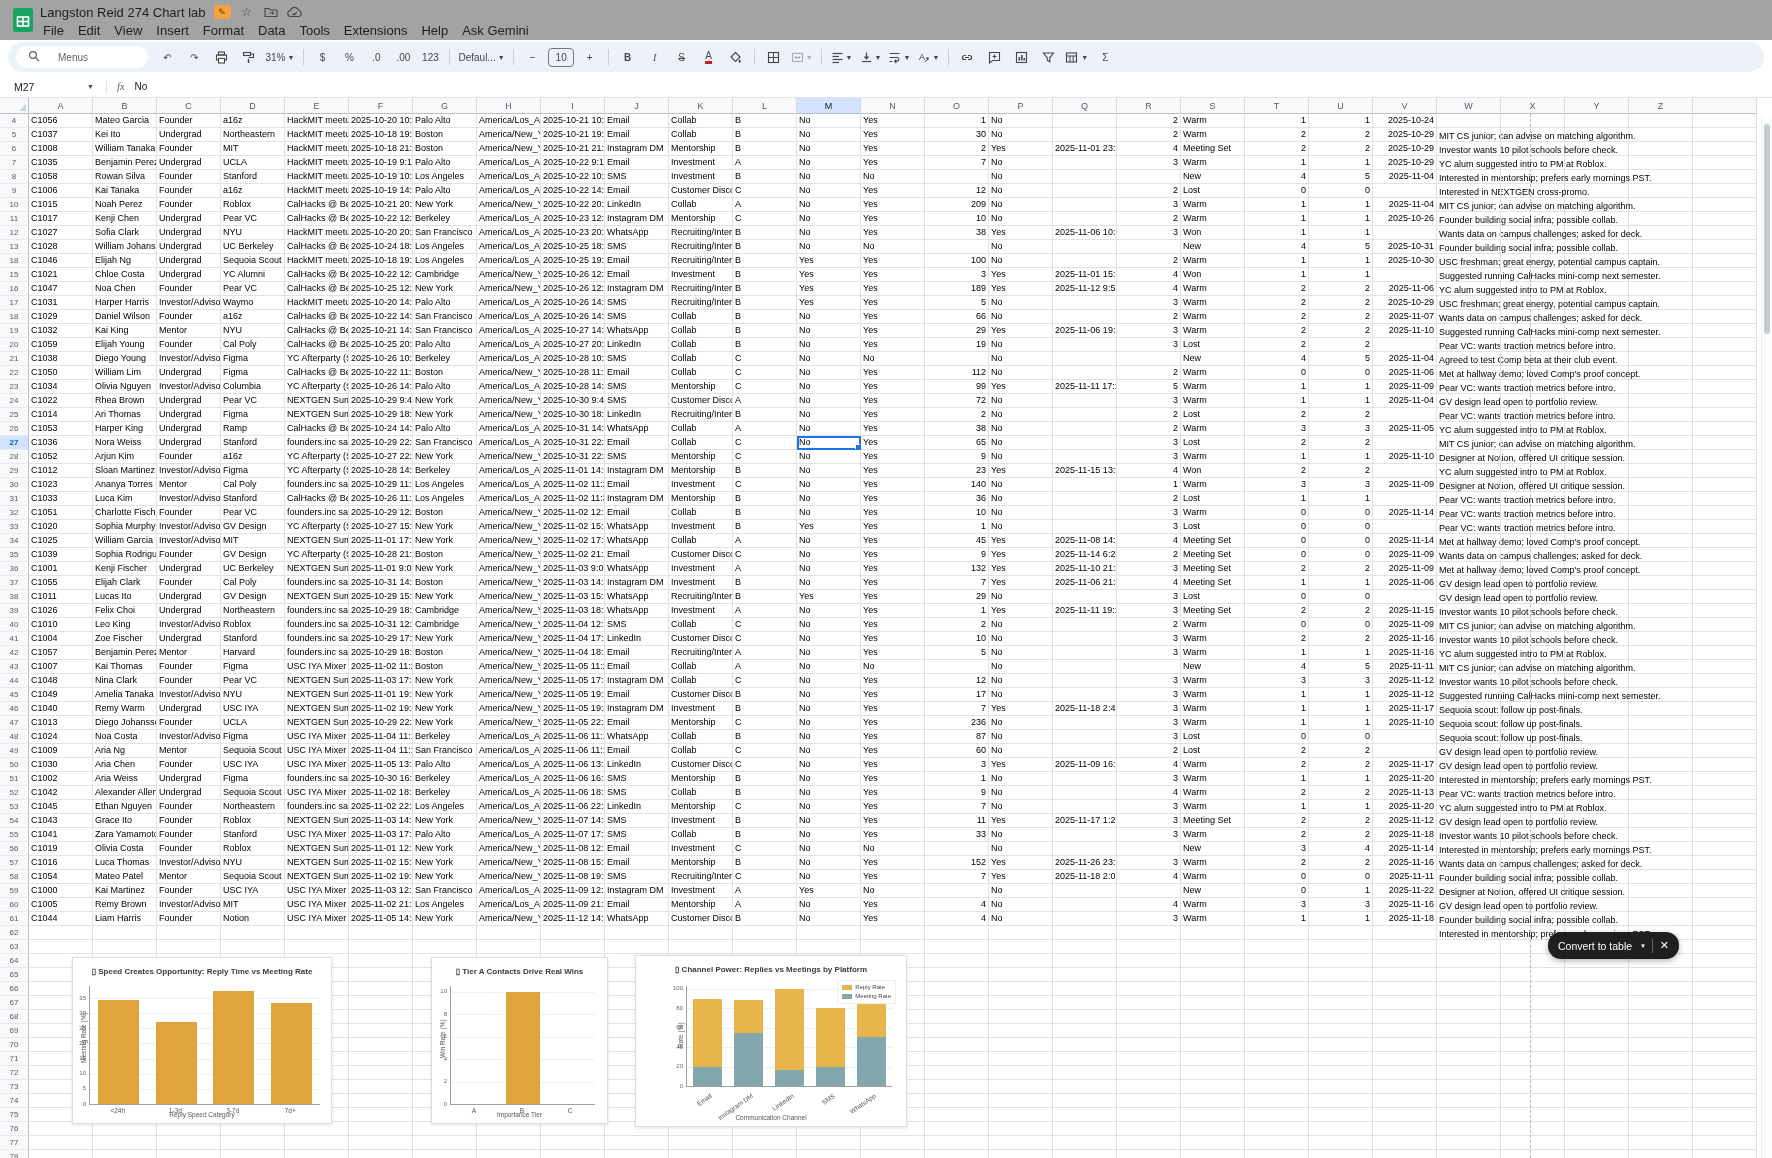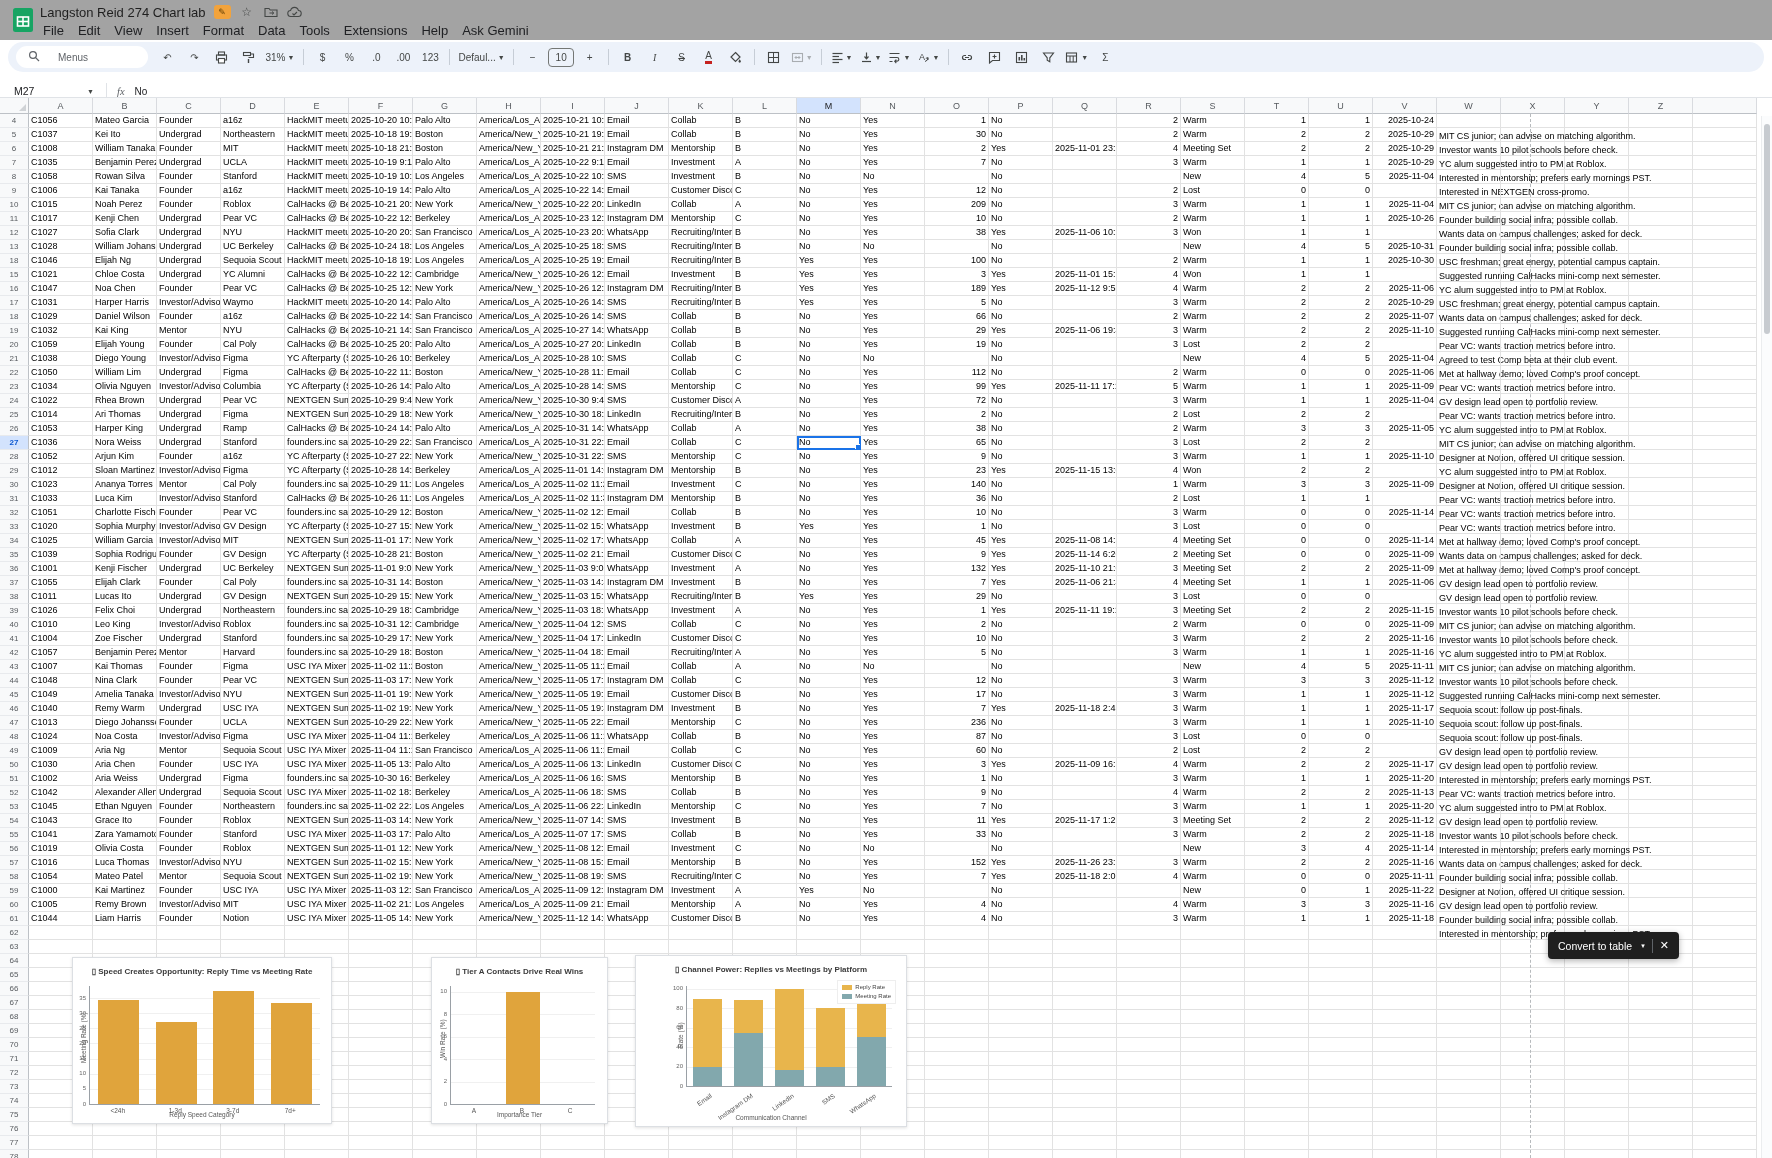--- a/index.html
+++ b/index.html
@@ -32,21 +32,21 @@
   .sizebox{border:1px solid #747775;border-radius:4px;width:24px;height:17px;display:flex;
            align-items:center;justify-content:center;margin:0 2px;background:#edf2fa}
   .st-bold{font-weight:bold}
   .st-italic{font-style:italic;font-family:"Liberation Serif",serif}
   .st-strike{text-decoration:line-through}
   .st-underbar{border-bottom:3px solid #c5221f;line-height:10px}
   .disabled{opacity:.4}
 
   
   .formulabar{position:absolute;left:0;top:76px;width:100%;height:21px;background:#fff;
-              border-bottom:1px solid #e0e3e7;display:flex;align-items:flex-end;font-size:10.5px}
+              border-bottom:1px solid #e0e3e7;display:flex;align-items:center;font-size:10.5px}
   .namebox{width:80px;padding:0 6px 0 14px;display:flex;align-items:center;justify-content:space-between}
   .fb-div{width:1px;height:14px;background:#e0e3e7;margin:0 6px}
   .fx{font-style:italic;color:#5f6368;font-family:"Liberation Serif",serif;margin:0 10px 0 4px}
 
   
   .grid{position:absolute;left:0;top:98px;right:0;bottom:0;overflow:hidden;background:#fff}
   .hdr-row{display:flex;height:16px}
   .corner{width:29px;min-width:29px;box-sizing:border-box;background:#f8f9fa;
           border-right:1px solid #bdc1c6;border-bottom:1px solid #bdc1c6;position:relative}
   .corner:after{content:"";position:absolute;right:2px;bottom:2px;border-style:solid;
@@ -85,21 +85,21 @@
   .c-tick{position:absolute;font-size:6px;color:#666;text-align:right;width:20px}
   .c-bar{position:absolute;bottom:0}
   .c-cat{position:absolute;font-size:6.5px;color:#555;text-align:center}
   .c-cat.rot{transform:rotate(-35deg);transform-origin:right top;text-align:right}
   .c-legend{position:absolute;border:1px solid #eee;background:#fff;padding:2px 4px;font-size:6px;color:#444}
   .c-legend .li{display:flex;align-items:center;gap:3px;line-height:9px}
   .c-legend .sw{width:10px;height:5px;display:inline-block}
 
   
   .convert-pill{position:absolute;left:1548px;top:932px;height:27px;background:#1f1f1f;color:#fff;
-                border-radius:4px;display:flex;align-items:center;padding:0 10px;font-size:10.5px;
+                border-radius:13px;display:flex;align-items:center;padding:0 10px;font-size:10.5px;
                 z-index:7;box-shadow:0 2px 6px rgba(0,0,0,.3);gap:7px}
   .cp-div{width:1px;height:14px;background:#5f6368}
   .cp-x{font-size:11px}
 </style>
 </head>
 <body>
 
 <div id="app">
 
   <div class="titlebar">

